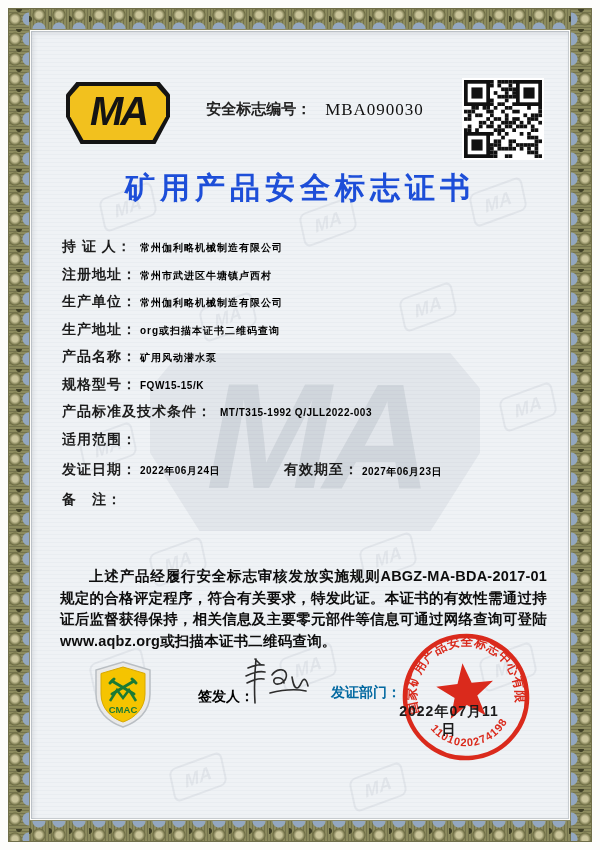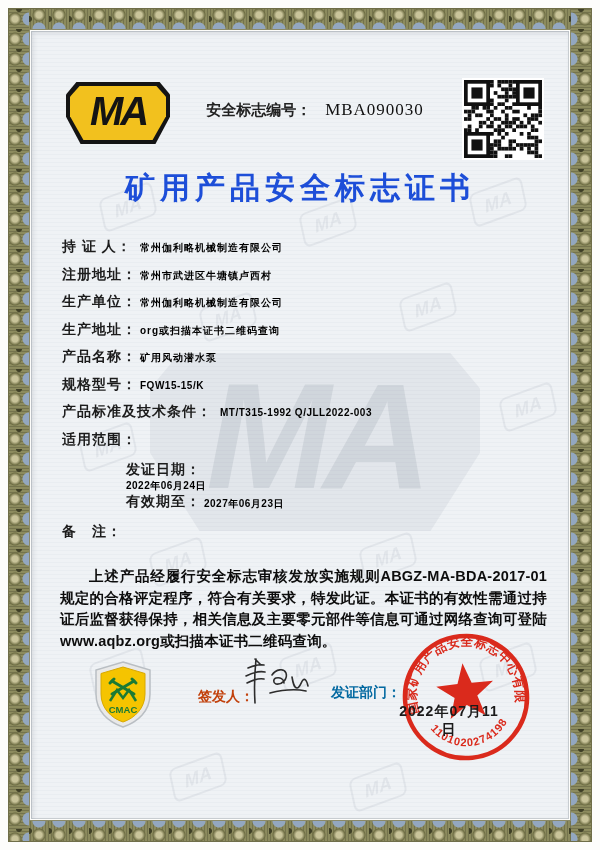--- a/index.html
+++ b/index.html
@@ -60,49 +60,49 @@
         background:#141414;
         clip-path:polygon(10% 0,90% 0,100% 20%,100% 56%,86% 100%,14% 100%,0 56%,0 20%);
         display:flex; align-items:center; justify-content:center; }
   .ma-badge-in { width:96px; height:54px; background:#f2c11e;
         clip-path:polygon(10% 0,90% 0,100% 20%,100% 56%,86% 100%,14% 100%,0 56%,0 20%);
         display:flex; align-items:center; justify-content:center; }
   .ma-badge-in span { font-weight:900; font-style:italic; font-size:40px; letter-spacing:-3px;
         color:#141414; transform:translateY(-2px); }
 
   .mark-number { position:absolute; left:180px; top:100px; width:270px;
-        display:flex; align-items:center; justify-content:center; gap:14px; }
+        display:flex; align-items:flex-start; justify-content:center; gap:14px; }
   .mark-number .lbl { font-size:15px; font-weight:600; color:#222; }
   .mark-number .val { font-family:"Liberation Serif", serif; font-size:17px; color:#111; letter-spacing:1px; }
 
   .qr { position:absolute; left:462px; top:78px; width:82px; height:82px; background:#fff; padding:2px; }
 
   
   .title { position:absolute; left:0; right:0; top:168px; text-align:center;
         font-size:30px; font-weight:900; letter-spacing:5px; color:#1d4ed8; }
 
   
   .fields { position:absolute; left:62px; top:238px; width:484px; }
   .row { display:flex; align-items:baseline; margin-bottom:9.5px; min-height:18px; }
   .row .lbl { font-size:14px; font-weight:600; color:#1c1c1c; min-width:78px; letter-spacing:1px; white-space:nowrap; }
   .row .lbl.wide { min-width:158px; }
   .row .val { font-size:10px; font-weight:700; color:#000; letter-spacing:1px; }
   .row .val.latin { letter-spacing:0.5px; }
-  .row.daterow { margin-top:12px;flex-direction:column; }
+  .row.daterow { margin-top:12px; }
   .row.daterow .pair2 { margin-left:64px; display:flex; align-items:flex-end; }
   .row.remark { margin-top:12px; }
 
   
   .statement { position:absolute; left:60px; top:566px; width:487px;
         font-size:14.5px; font-weight:700; color:#0d0d0d; line-height:21.5px;
         text-align:justify; text-indent:2em; letter-spacing:0.2px; }
 
   
   .cmac { position:absolute; left:93px; top:661px; }
-  .signer-label { position:absolute; left:198px; top:688px; font-size:14px; font-weight:600; color:#c2410c; }
+  .signer-label { position:absolute; left:198px; top:688px; font-size:14px; font-weight:600; color:#000000; }
   .signature { position:absolute; left:240px; top:653px; }
   .dept-label { position:absolute; left:331px; top:684px; font-size:14px; font-weight:600; color:#0369a1; }
   .seal { position:absolute; left:399px; top:630px; }
   .seal-date { position:absolute; left:394px; top:703px; width:110px; text-align:center;
         font-size:14px; font-weight:600; color:#1a1a1a; letter-spacing:1px; }
 </style>
 </head>
 <body>
 
 <div class="cert">

